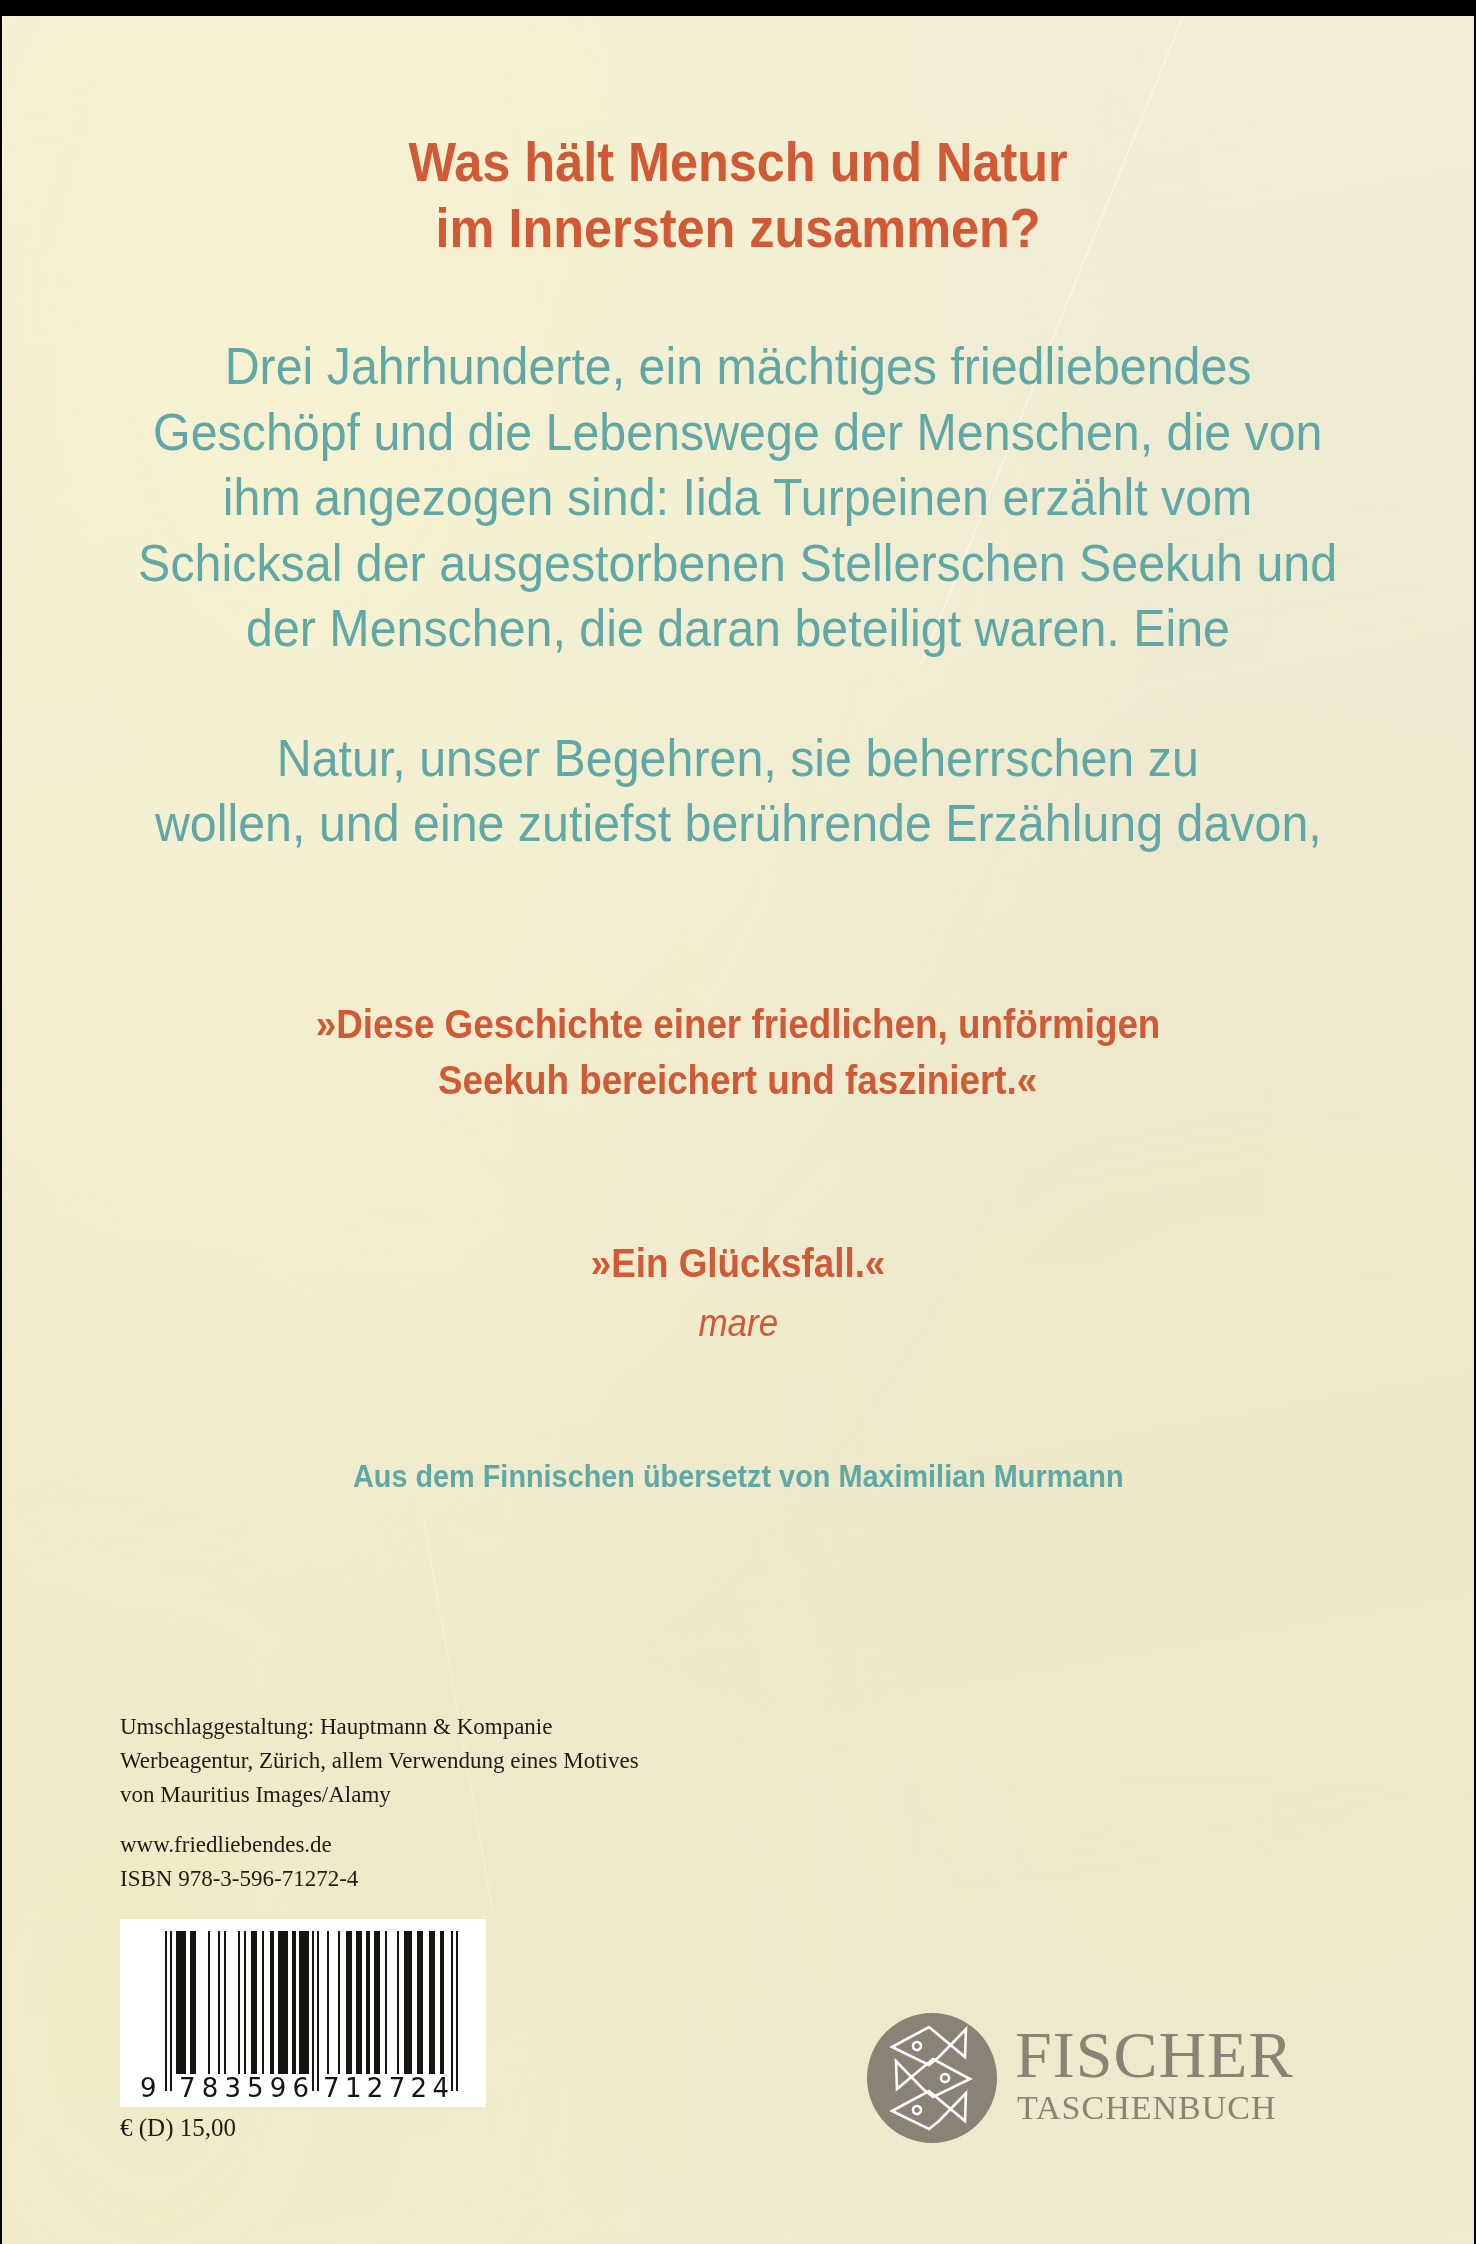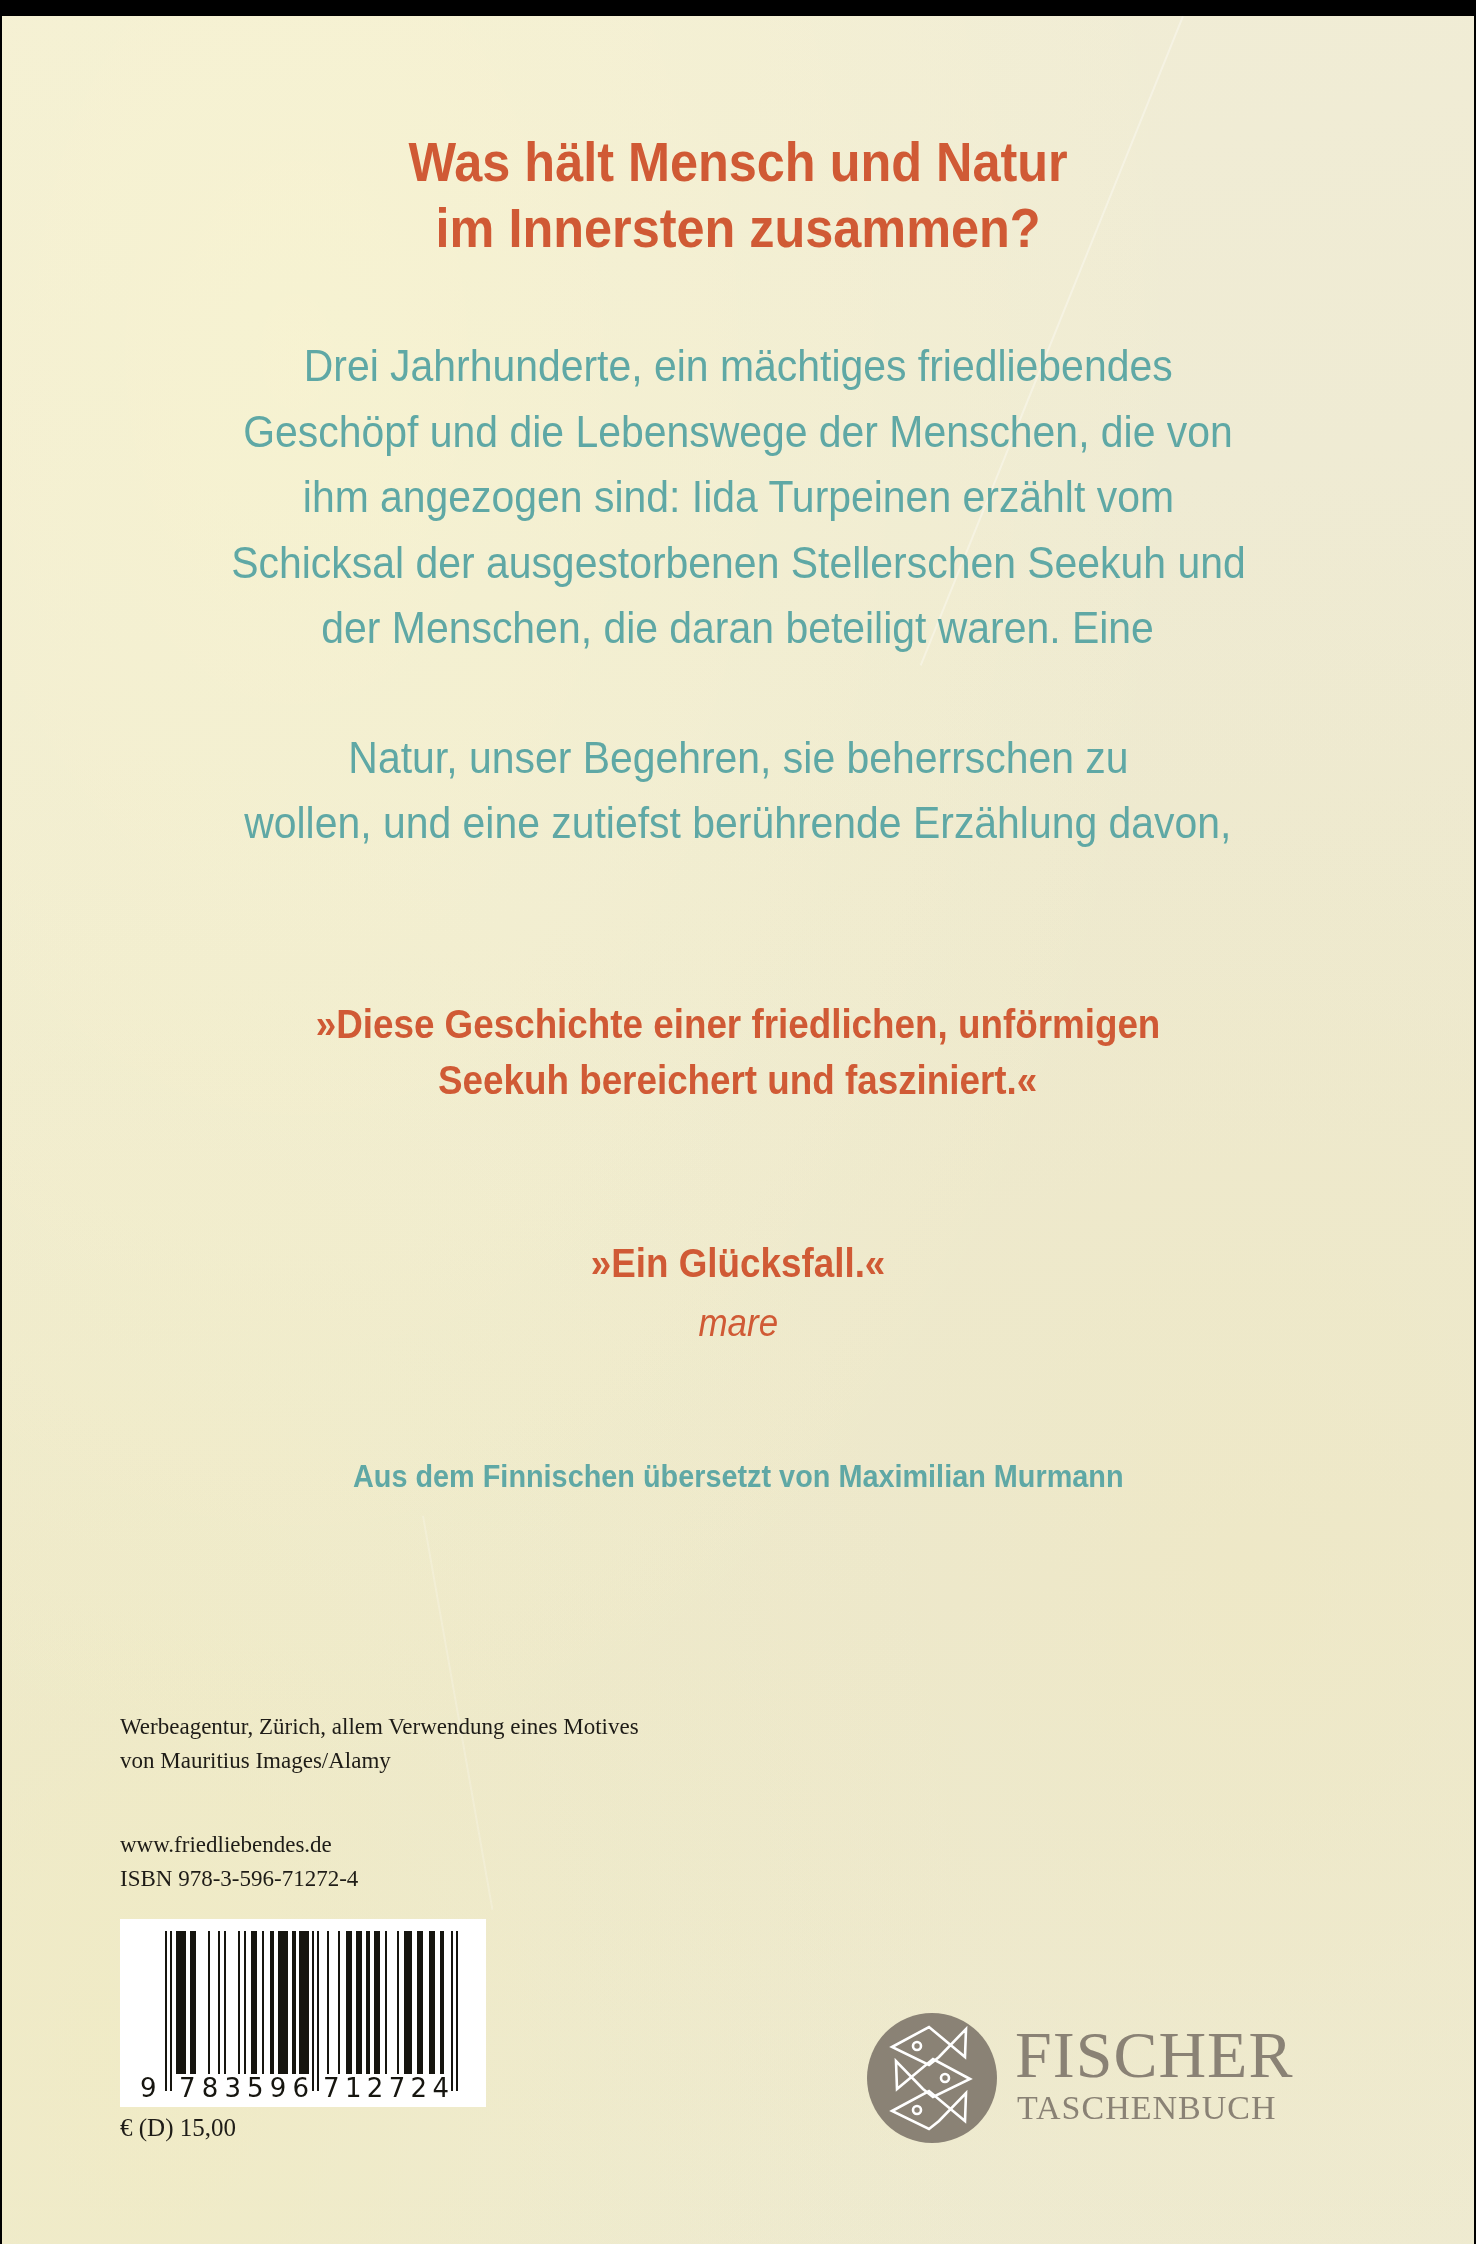--- a/index.html
+++ b/index.html
@@ -26,21 +26,21 @@
     white-space: nowrap;
   }
   .line > span { display: inline-block; transform-origin: center; }
   .h {
     font-family: "Liberation Sans", sans-serif; font-weight: bold;
     color: #d05a35; font-size: 56px; line-height: 56px;
   }
   .h > span { transform: scaleX(0.90); }
   .b {
     font-family: "Liberation Sans", sans-serif; font-weight: normal;
-    color: #5fa8a5; font-size: 44px; line-height: 44px;
+    color: #5fa8a5; font-size: 52px; line-height: 44px;
   }
   .b > span { transform: scaleX(0.93); }
   .q {
     font-family: "Liberation Sans", sans-serif; font-weight: bold;
     color: #d05a35; font-size: 40px; line-height: 40px;
   }
   .q > span { transform: scaleX(0.92); }
   .src {
     font-family: "Liberation Sans", sans-serif; font-style: italic;
     color: #d05a35; font-size: 38px; line-height: 38px;
@@ -103,20 +103,21 @@
 
   <div class="line q" style="top:988px;"><span>»Diese Geschichte einer friedlichen, unförmigen</span></div>
   <div class="line q" style="top:1044px;"><span>Seekuh bereichert und fasziniert.«</span></div>
 
   <div class="line q" style="top:1227px;"><span>»Ein Glücksfall.«</span></div>
   <div class="line src" style="top:1288px;"><span>mare</span></div>
 
   <div class="line tr" style="top:1445px;"><span>Aus dem Finnischen übersetzt von Maximilian Murmann</span></div>
 
   <div class="credits" style="top:1694px;">
+    <div>Umschlaggestaltung: Hauptmann &amp; Kompanie</div>
     <div>Werbeagentur, Zürich, allem Verwendung eines Motives</div>
     <div>von Mauritius Images/Alamy</div>
   </div>
   <div class="credits" style="top:1812px;">
     <div>www.friedliebendes.de</div>
     <div>ISBN 978-3-596-71272-4</div>
   </div>
 
   <div class="barcode-box">
     <svg width="366" height="188" viewBox="0 0 366 188">

